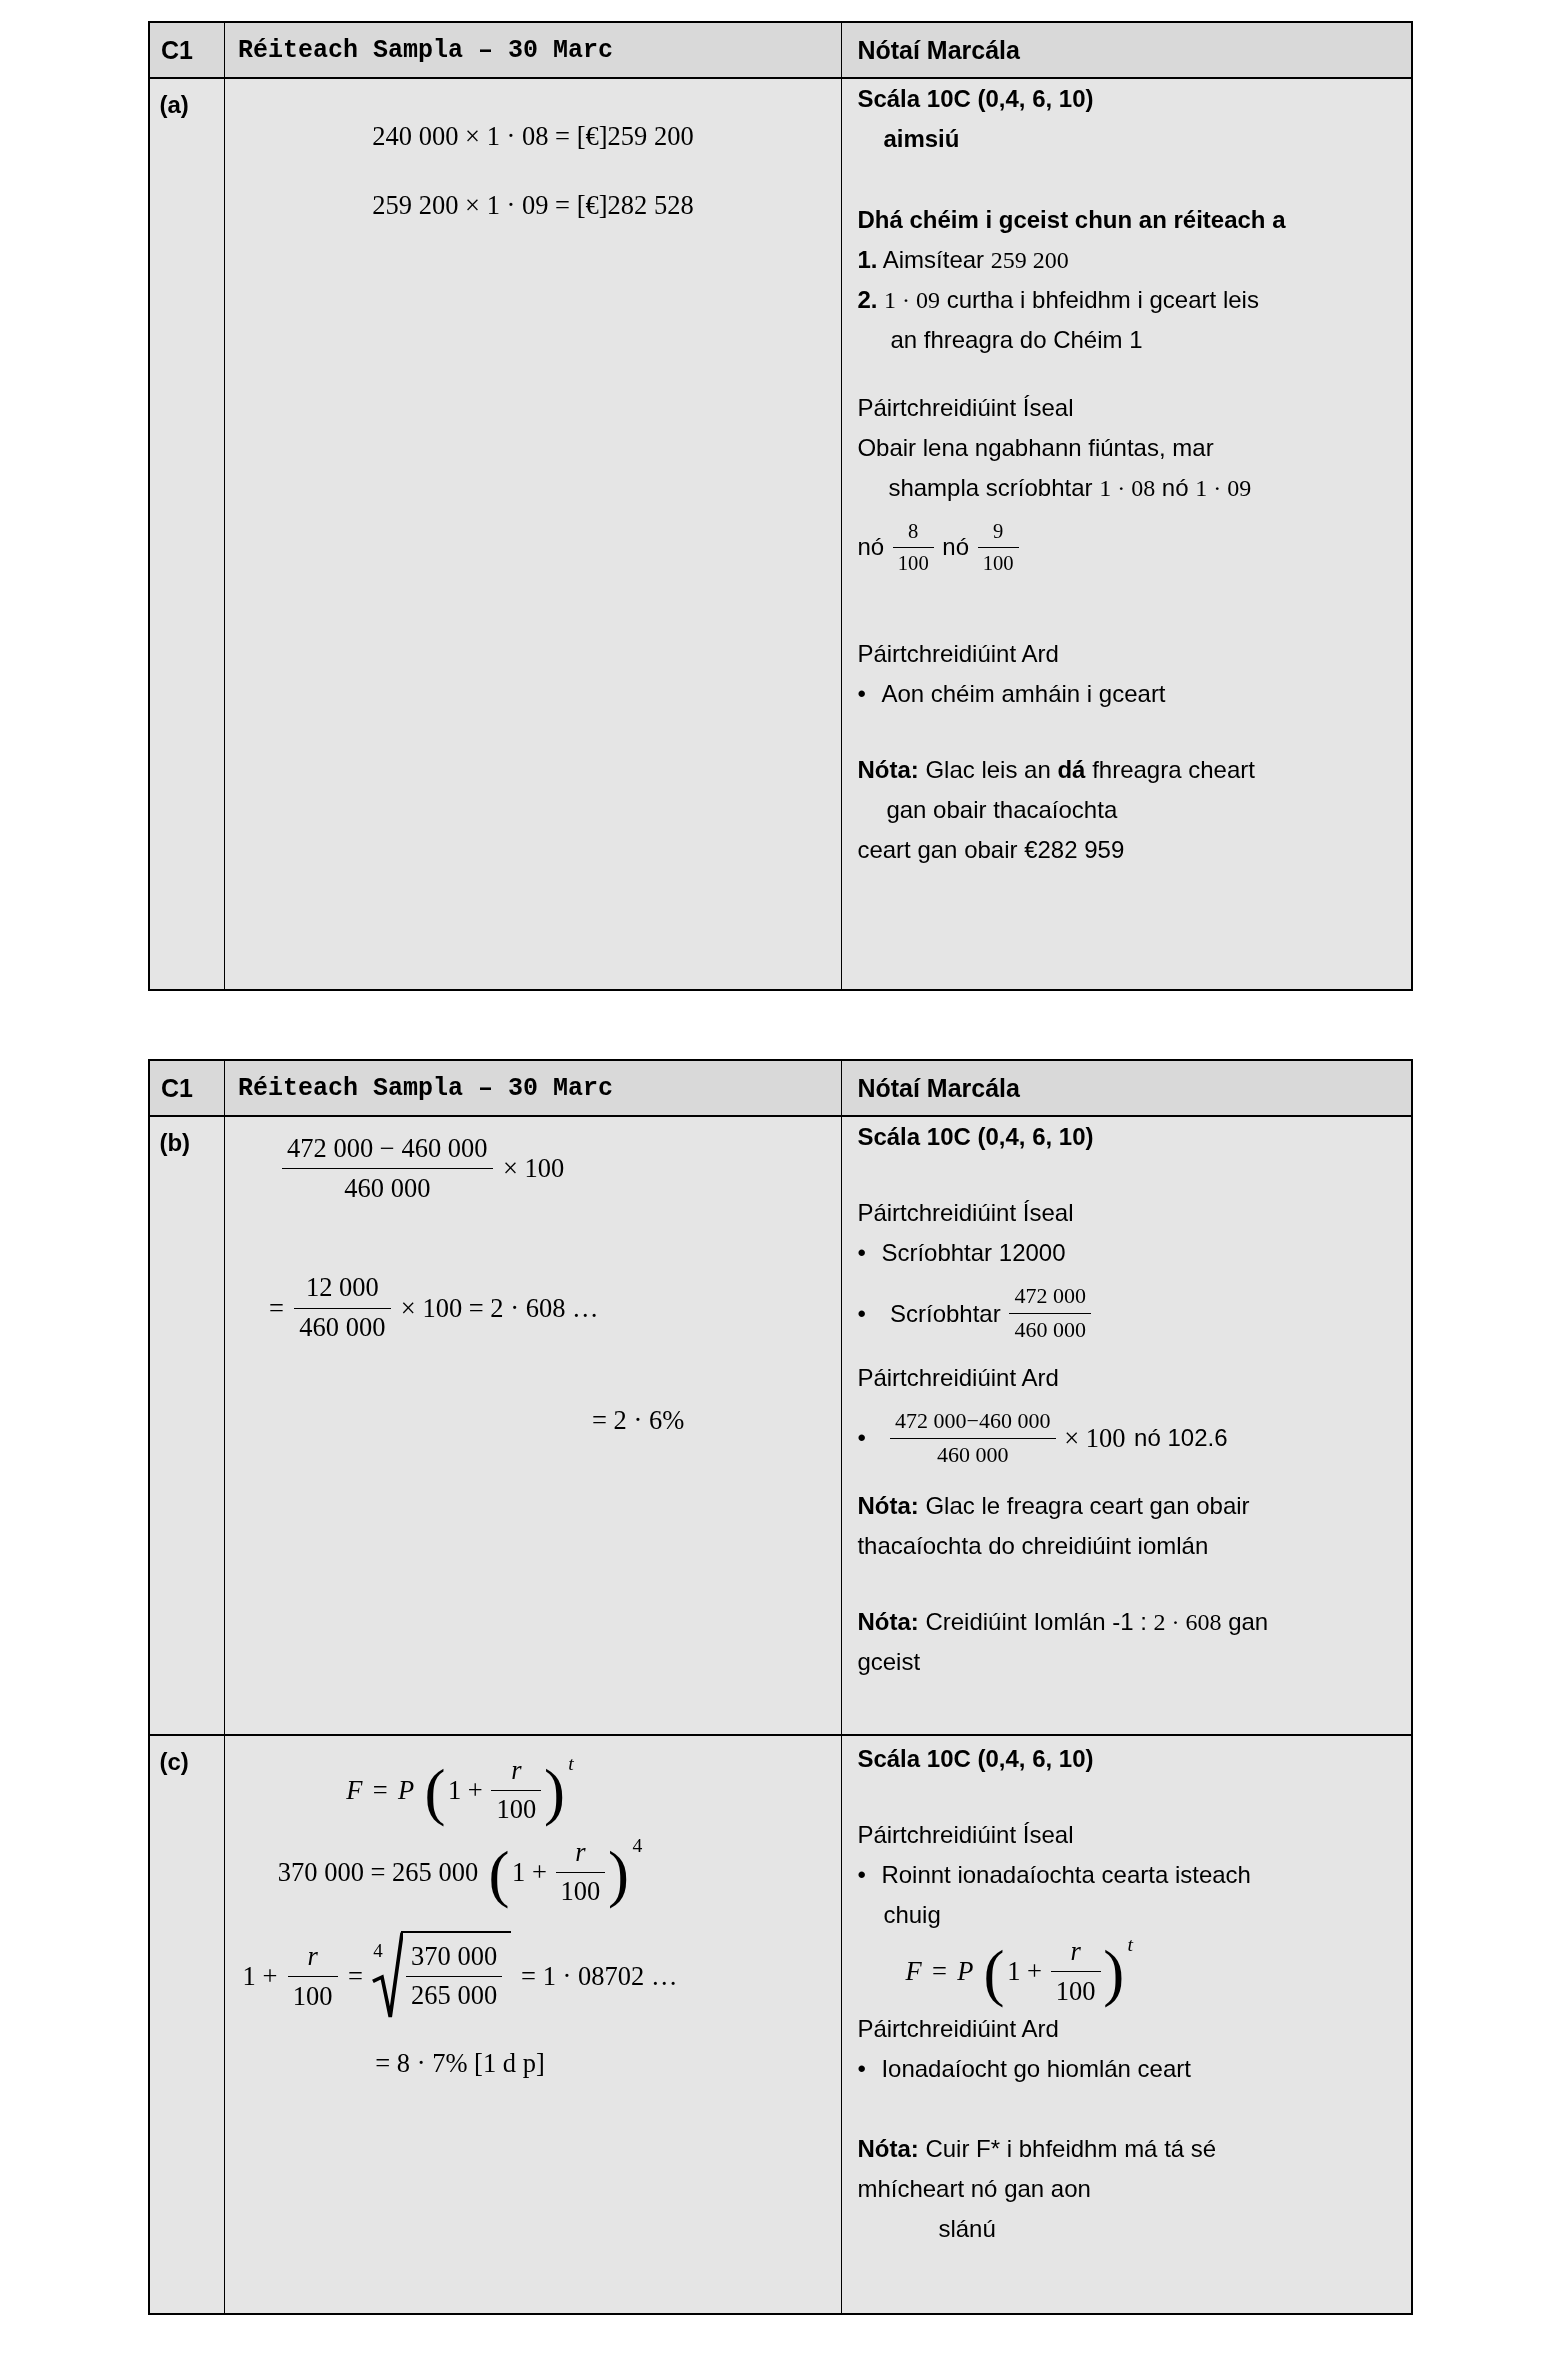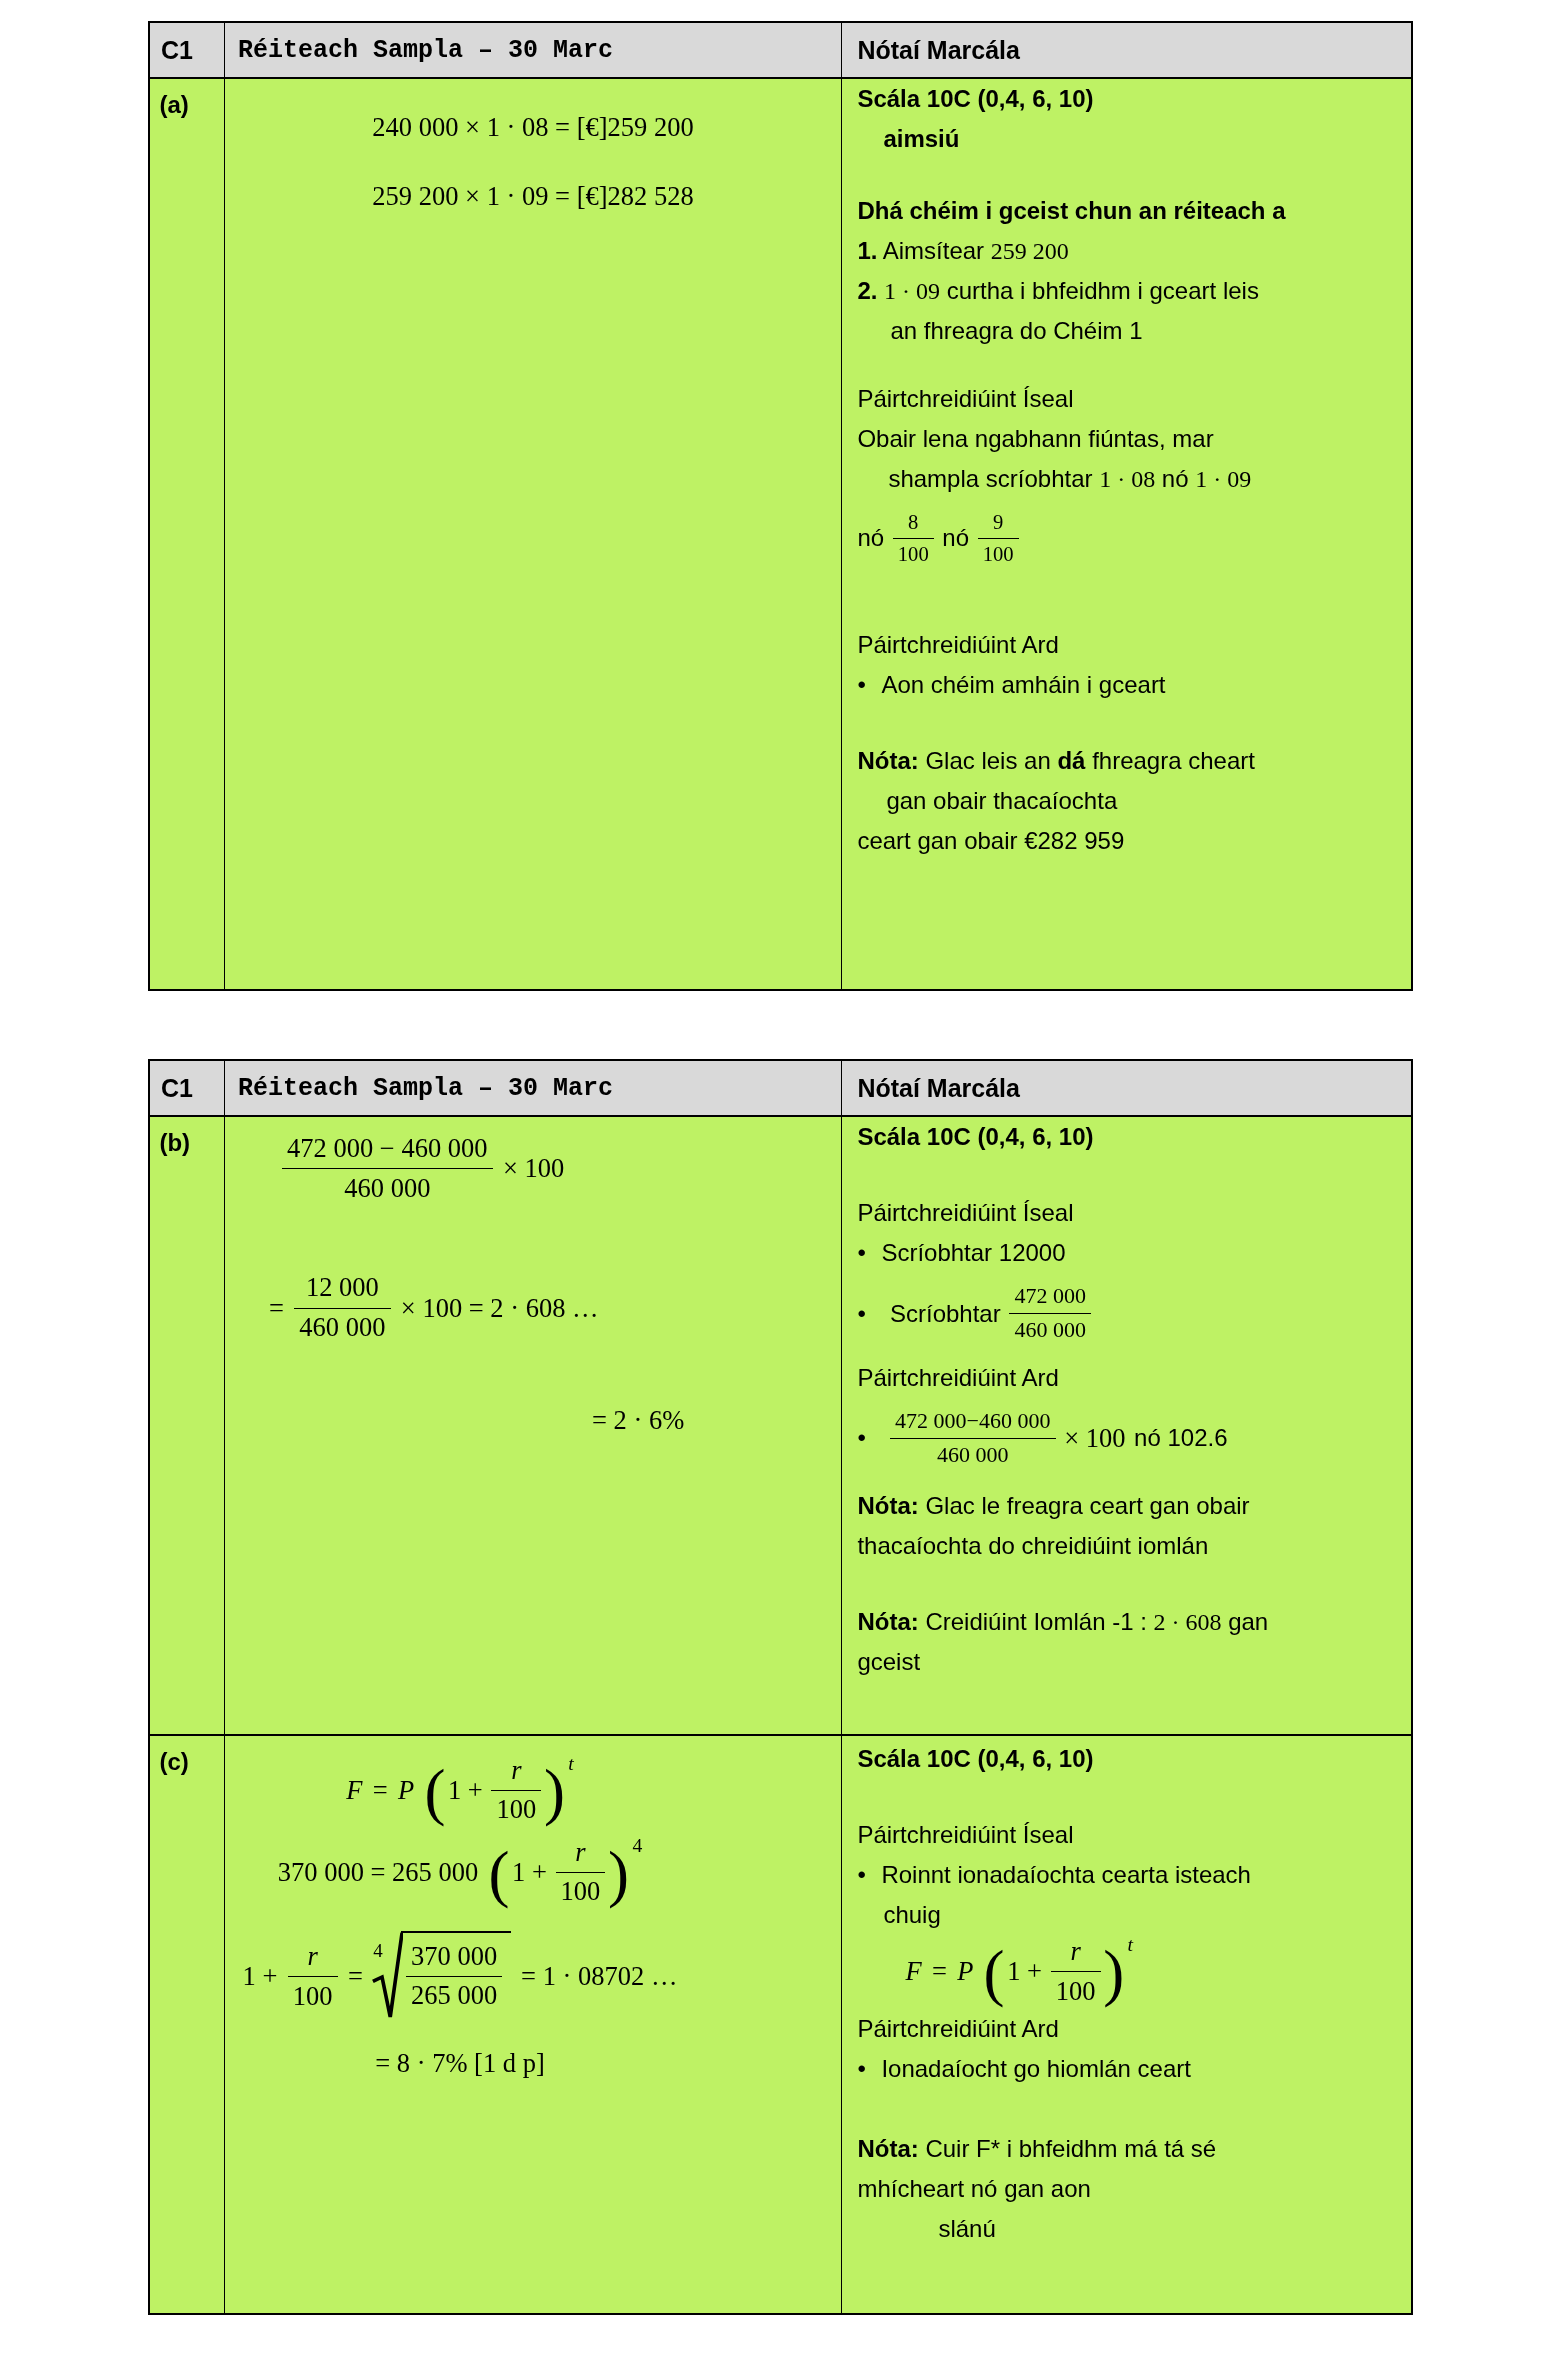--- a/index.html
+++ b/index.html
@@ -6,21 +6,21 @@
   html,body { background:#ffffff; }
   body {
     width:1557px; height:2377px; position:relative;
     font-family:"Liberation Sans","DejaVu Sans",sans-serif;
     color:#000;
   }
   .page { position:relative; width:1557px; height:2377px; background:#fff; overflow:hidden; }
 
   .tbl {
     position:absolute; left:148px; width:1265px;
-    border:2.6px solid #000; background:#bef264;
+    border:2.6px solid #000; background:#e5e5e5;
     display:grid; grid-template-columns:75px 617px 569px;
   }
   #t1 { top:21.4px;  height:970px; grid-template-rows:56px 1fr; }
   #t2 { top:1059px; height:1256px; grid-template-rows:56px 619px 1fr; }
 
   .c  { border-right:1.7px solid #000; }
   .c.last { border-right:none; }
   .h  { background:#d9d9d9; border-bottom:2.6px solid #000;
         font-weight:700; font-size:25px; display:flex; align-items:center; }
   .hc1 { padding-left:11px; }
@@ -34,21 +34,21 @@
   .mathc { font-family:"Liberation Serif","DejaVu Serif",serif; font-size:26.5px; }
   .mathc.crow { padding-right:146px; }
   .eq { display:flex; align-items:center; justify-content:center; gap:10.3px; line-height:1.25;
         font-family:"Liberation Serif","DejaVu Serif",serif; font-size:26.5px; }
   .eq.start { justify-content:flex-start; }
   .plB1 { padding-left:57px; }
   .plB2 { padding-left:44px; }
   .plB3 { padding-left:367px; }
 
   .mt10{margin-top:8.6px}.mt18{margin-top:15.4px}.mt21{margin-top:18px}.mt26{margin-top:22px}
-  .mt28{margin-top:24px}.mt33{margin-top:28px}.mt36{margin-top:32px}.mt41{margin-top:35px}
+  .mt28{margin-top:24px}.mt33{margin-top:28px}.mt36{margin-top:41px}.mt41{margin-top:35px}
   .mt42{margin-top:36px}.mt47{margin-top:40px}.mt56{margin-top:48px}.mt69{margin-top:59px}
   .mt77{margin-top:66px}.mt4{margin-top:3.4px}.mt8{margin-top:6.9px}
 
   .fr { display:inline-block; text-align:center; vertical-align:middle;
         font-family:"Liberation Serif","DejaVu Serif",serif; }
   .fr .fn { display:block; border-bottom:1.7px solid #000; padding:0.9px 5.1px 3.4px; line-height:1.2; }
   .fr .fd { display:block; padding:3.4px 5.1px 0.9px; line-height:1.2; }
   .frS { font-size:20.6px; }
   .frM { font-size:22px; }
 

